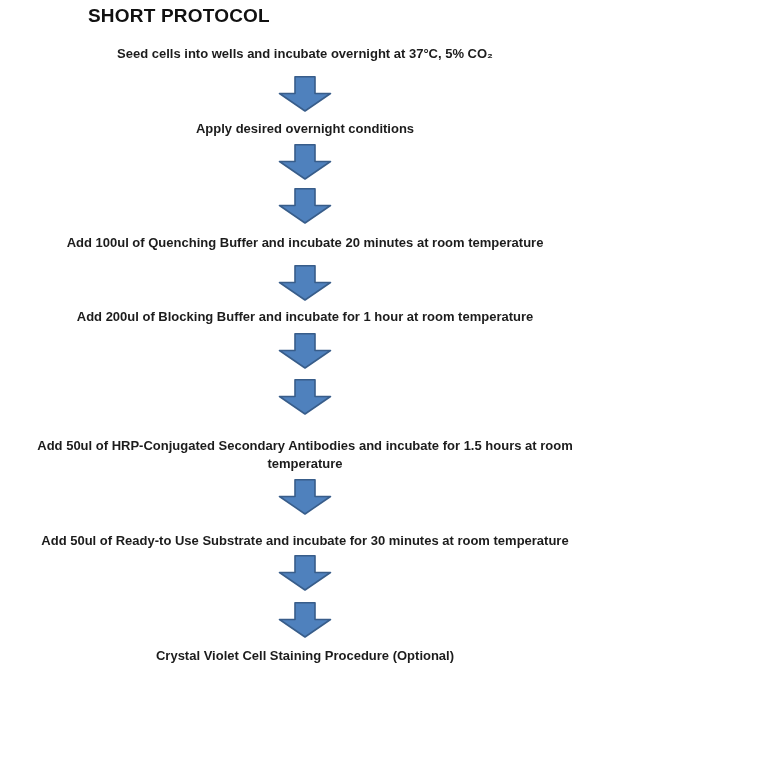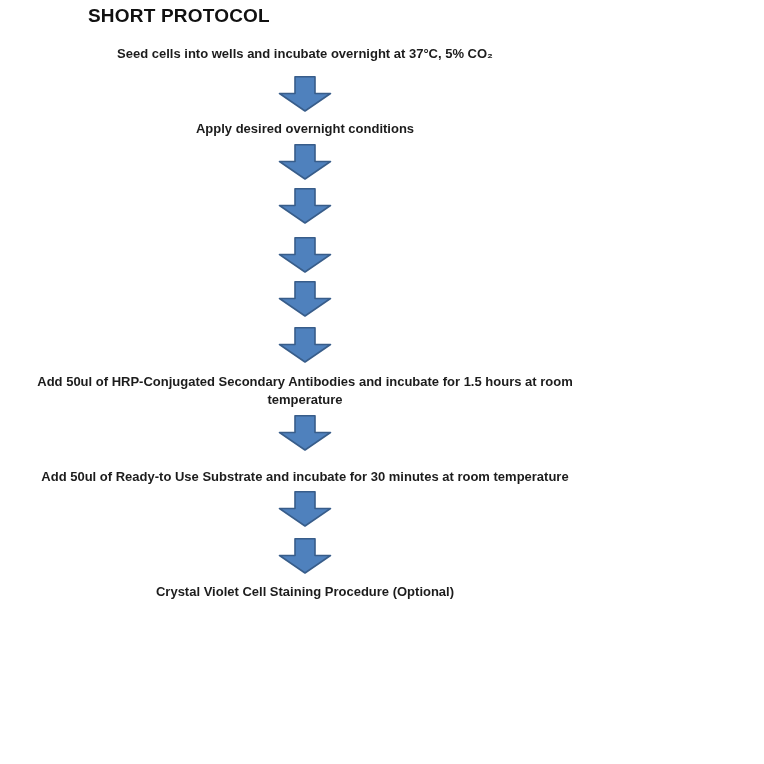--- a/index.html
+++ b/index.html
@@ -76,36 +76,38 @@
 
     <svg class="arrow" style="margin-top:7px" viewBox="0 0 54 36" xmlns="http://www.w3.org/2000/svg">
       <polygon points="17,0.8 37,0.8 37,17.5 52.5,17.5 27,35 1.5,17.5 17,17.5"></polygon>
     </svg>
 
 
     <svg class="arrow" style="margin-top:8px" viewBox="0 0 54 36" xmlns="http://www.w3.org/2000/svg">
       <polygon points="17,0.8 37,0.8 37,17.5 52.5,17.5 27,35 1.5,17.5 17,17.5"></polygon>
     </svg>
 
+    <p class="step w560" style="margin-top:10px">Add 100ul of Quenching Buffer and incubate 20 minutes at room temperature</p>
 
     <svg class="arrow" style="margin-top:13px" viewBox="0 0 54 36" xmlns="http://www.w3.org/2000/svg">
       <polygon points="17,0.8 37,0.8 37,17.5 52.5,17.5 27,35 1.5,17.5 17,17.5"></polygon>
     </svg>
 
+    <p class="step" style="margin-top:7px">Add 200ul of Blocking Buffer and incubate for 1 hour at room temperature</p>
 
     <svg class="arrow" style="margin-top:8px" viewBox="0 0 54 36" xmlns="http://www.w3.org/2000/svg">
       <polygon points="17,0.8 37,0.8 37,17.5 52.5,17.5 27,35 1.5,17.5 17,17.5"></polygon>
     </svg>
 
 
     <svg class="arrow" style="margin-top:10px" viewBox="0 0 54 36" xmlns="http://www.w3.org/2000/svg">
       <polygon points="17,0.8 37,0.8 37,17.5 52.5,17.5 27,35 1.5,17.5 17,17.5"></polygon>
     </svg>
 
-    <p class="step w600" style="margin-top:10px">Add 50ul of HRP-Conjugated Secondary Antibodies and incubate for 1.5 hours at room temperature</p>
+    <p class="step w600" style="margin-top:22px">Add 50ul of HRP-Conjugated Secondary Antibodies and incubate for 1.5 hours at room temperature</p>
 
     <svg class="arrow" style="margin-top:7px" viewBox="0 0 54 36" xmlns="http://www.w3.org/2000/svg">
       <polygon points="17,0.8 37,0.8 37,17.5 52.5,17.5 27,35 1.5,17.5 17,17.5"></polygon>
     </svg>
 
     <p class="step w620" style="margin-top:17px">Add 50ul of Ready-to Use Substrate and incubate for 30 minutes at room temperature</p>
 
     <svg class="arrow" style="margin-top:5px" viewBox="0 0 54 36" xmlns="http://www.w3.org/2000/svg">
       <polygon points="17,0.8 37,0.8 37,17.5 52.5,17.5 27,35 1.5,17.5 17,17.5"></polygon>
     </svg>

